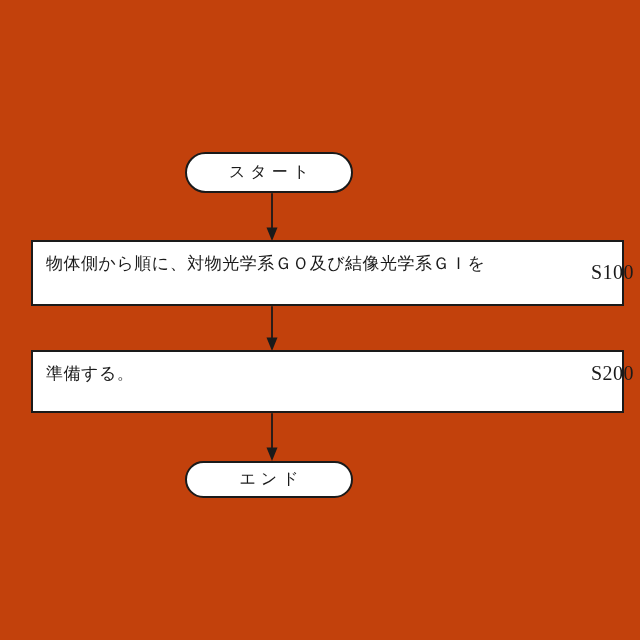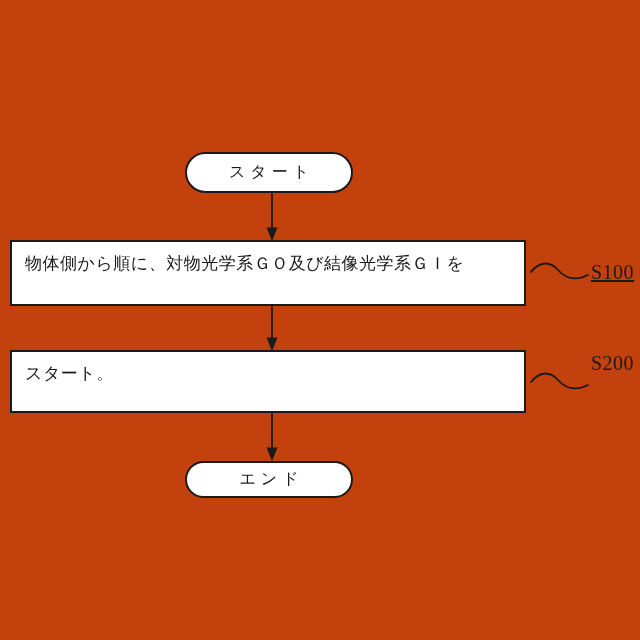--- a/index.html
+++ b/index.html
@@ -49,44 +49,44 @@
   #end-terminal   { left: 185px; top: 461px; width: 168px; height: 37px; }
   .terminal-label {
     font-size: 16px;
     letter-spacing: 5px;
     padding-left: 5px; 
     white-space: nowrap;
   }
   .process {
     position: absolute;
     box-sizing: border-box;
-    left: 10px;
-    width: 516px;
+    left: 31px;
+    width: 593px;
     border: 2px solid #1a1a1a;
     background: #ffffff;
     z-index: 1;
   }
   #process-s100 { top: 240px; height: 66px; }
   #process-s200 { top: 350px; height: 63px; }
   .process-text {
     padding: 10px 12px 0 13px;
     font-size: 17px;
     line-height: 23px;
     letter-spacing: 0.5px;
   }
   .process-line { display: block; white-space: nowrap; }
   .ref-label {
     position: absolute;
     font-size: 20px;
     letter-spacing: 0.5px;
     z-index: 1;
     white-space: nowrap;
   }
-  #ref-s100 { left: 591px; top: 261px; text-decoration: underline; }
-  #ref-s200 { left: 591px; top: 352px; }
+  #ref-s100 { left: 591px; top: 261px; }
+  #ref-s200 { left: 591px; top: 362px; }
 </style>
 </head>
 <body>
 
 <div class="page">
 
   <svg class="overlay" viewBox="0 0 640 640" xmlns="http://www.w3.org/2000/svg">
     <g>
       <line x1="272" y1="194" x2="272" y2="229"></line>
       <polygon points="272,241 266.5,227.5 277.5,227.5"></polygon>
@@ -109,21 +109,21 @@
 
   <div class="process" id="process-s100">
     <div class="process-text">
       <span class="process-line">物体側から順に、対物光学系ＧＯ及び結像光学系ＧＩを</span>
     </div>
   </div>
   <div class="ref-label" id="ref-s100">S100</div>
 
   <div class="process" id="process-s200">
     <div class="process-text">
-      <span class="process-line">スタート。</span>
+      <span class="process-line">準備する。</span>
     </div>
   </div>
   <div class="ref-label" id="ref-s200">S200</div>
 
   <div class="terminal" id="end-terminal">
     <span class="terminal-label">エンド</span>
   </div>
 
 </div>
 

